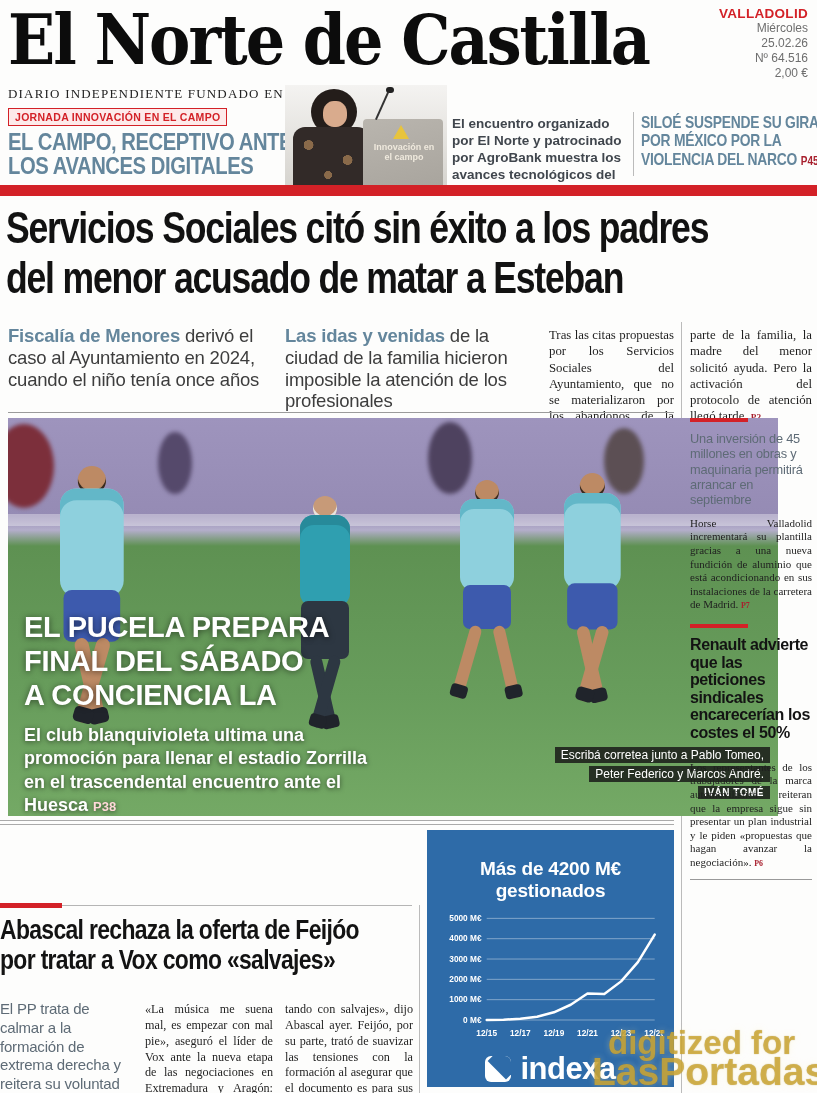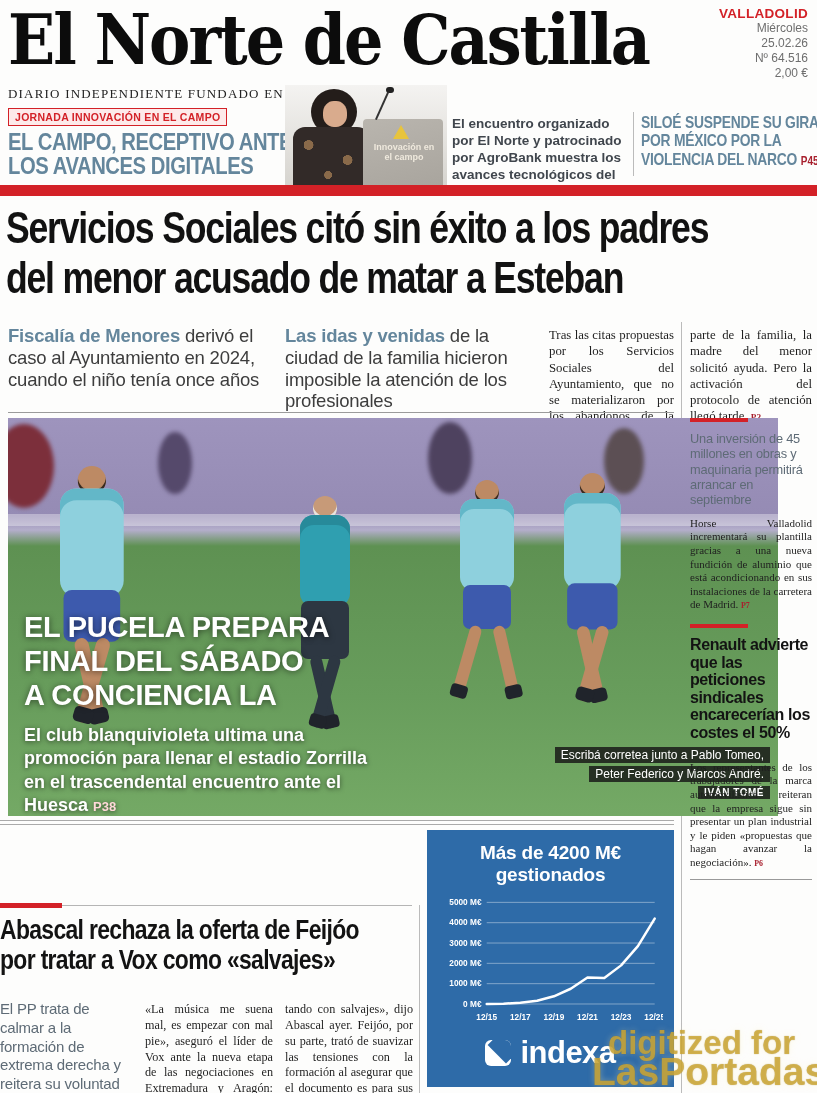--- a/index.html
+++ b/index.html
@@ -253,21 +253,21 @@
     </div>
   </div>
   <div class="abs bot-deck" style="left:0;top:1000px;width:133px">El PP trata de calmar a la formación de extrema derecha y reitera su voluntad de llegar a un acuerdo en todas las autonomías</div>
   <div class="abs botcol" style="left:145px;top:1002px;width:128px">«La música me suena mal, es empezar con mal pie», aseguró el líder de Vox ante la nueva etapa de las negociaciones en Extremadura y Aragón: «Ponen un marco como si estuvieran pac-</div>
   <div class="abs botcol" style="left:285px;top:1002px;width:128px">
     <span>tando con salvajes», dijo Abascal ayer. Feijóo, por su parte, trató de suavizar las tensiones con la formación al asegurar que el documento es para sus barones y no para su rival. </span>
   </div>
   <div class="abs vhair" style="left:419px;top:905px;height:188px"></div>
 
   <div id="ad" class="abs" style="left:427px;top:830px;width:247px;height:257px">
-    <div class="ad-title" style="margin:12px 10px 6px">Más de 4200 M€ gestionados</div>
+    <div class="ad-title" style="margin:28px 10px 6px">Más de 4200 M€ gestionados</div>
     <svg id="ad-chart-svg" viewBox="0 0 216 132" style="display:block;width:224px;margin:0 auto">
         <line x1="46" y1="108" x2="208" y2="108" stroke="rgba(255,255,255,.55)" stroke-width="0.7"></line>
         <text x="41" y="110.6" text-anchor="end" font-size="8" font-weight="bold" fill="#fff" font-family="Liberation Sans,sans-serif">0 M€</text>
         <line x1="46" y1="88.4" x2="208" y2="88.4" stroke="rgba(255,255,255,.55)" stroke-width="0.7"></line>
         <text x="41" y="91" text-anchor="end" font-size="8" font-weight="bold" fill="#fff" font-family="Liberation Sans,sans-serif">1000 M€</text>
         <line x1="46" y1="68.8" x2="208" y2="68.8" stroke="rgba(255,255,255,.55)" stroke-width="0.7"></line>
         <text x="41" y="71.39999999999999" text-anchor="end" font-size="8" font-weight="bold" fill="#fff" font-family="Liberation Sans,sans-serif">2000 M€</text>
         <line x1="46" y1="49.2" x2="208" y2="49.2" stroke="rgba(255,255,255,.55)" stroke-width="0.7"></line>
         <text x="41" y="51.800000000000004" text-anchor="end" font-size="8" font-weight="bold" fill="#fff" font-family="Liberation Sans,sans-serif">3000 M€</text>
         <line x1="46" y1="29.599999999999994" x2="208" y2="29.599999999999994" stroke="rgba(255,255,255,.55)" stroke-width="0.7"></line>

